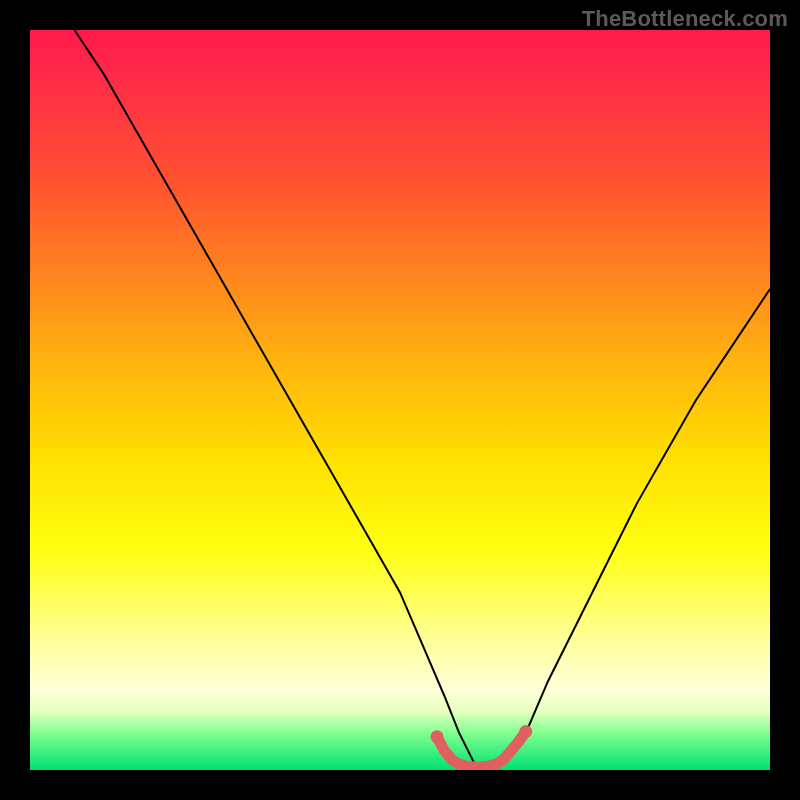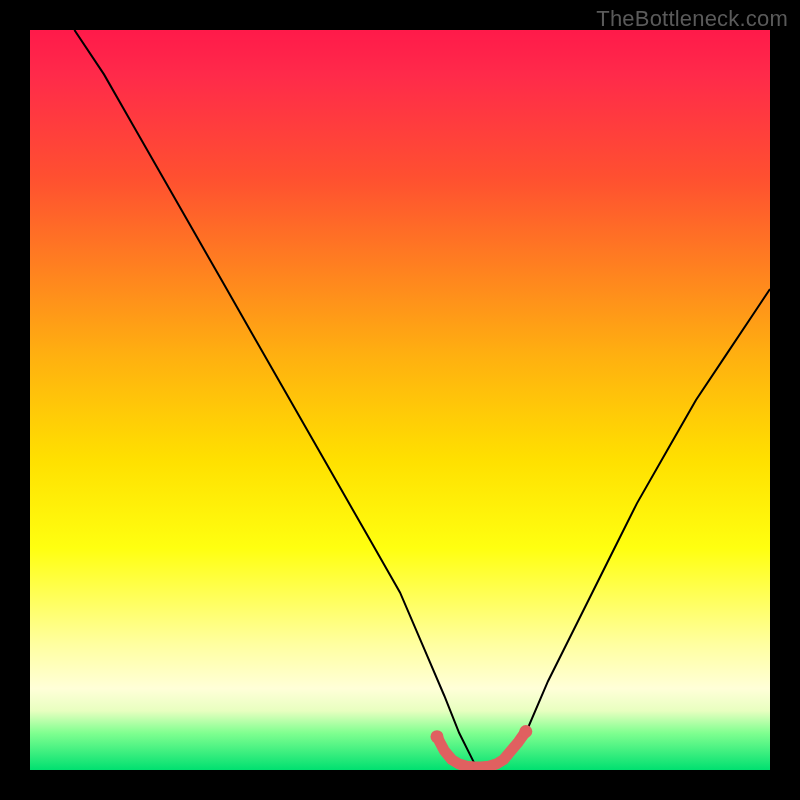--- a/index.html
+++ b/index.html
@@ -30,21 +30,21 @@
       #80ff90 95%,
       #00e070 100%
     );
   }
   .watermark {
     position: absolute;
     top: 6px;
     right: 12px;
     font-family: Arial, Helvetica, sans-serif;
     font-size: 22px;
-    font-weight: 400;
+    font-weight: 700;
     color: #5a5a5a;
     letter-spacing: 0.2px;
   }
   .curve-svg {
     position: absolute;
     left: 0;
     top: 0;
     width: 740px;
     height: 740px;
   }

